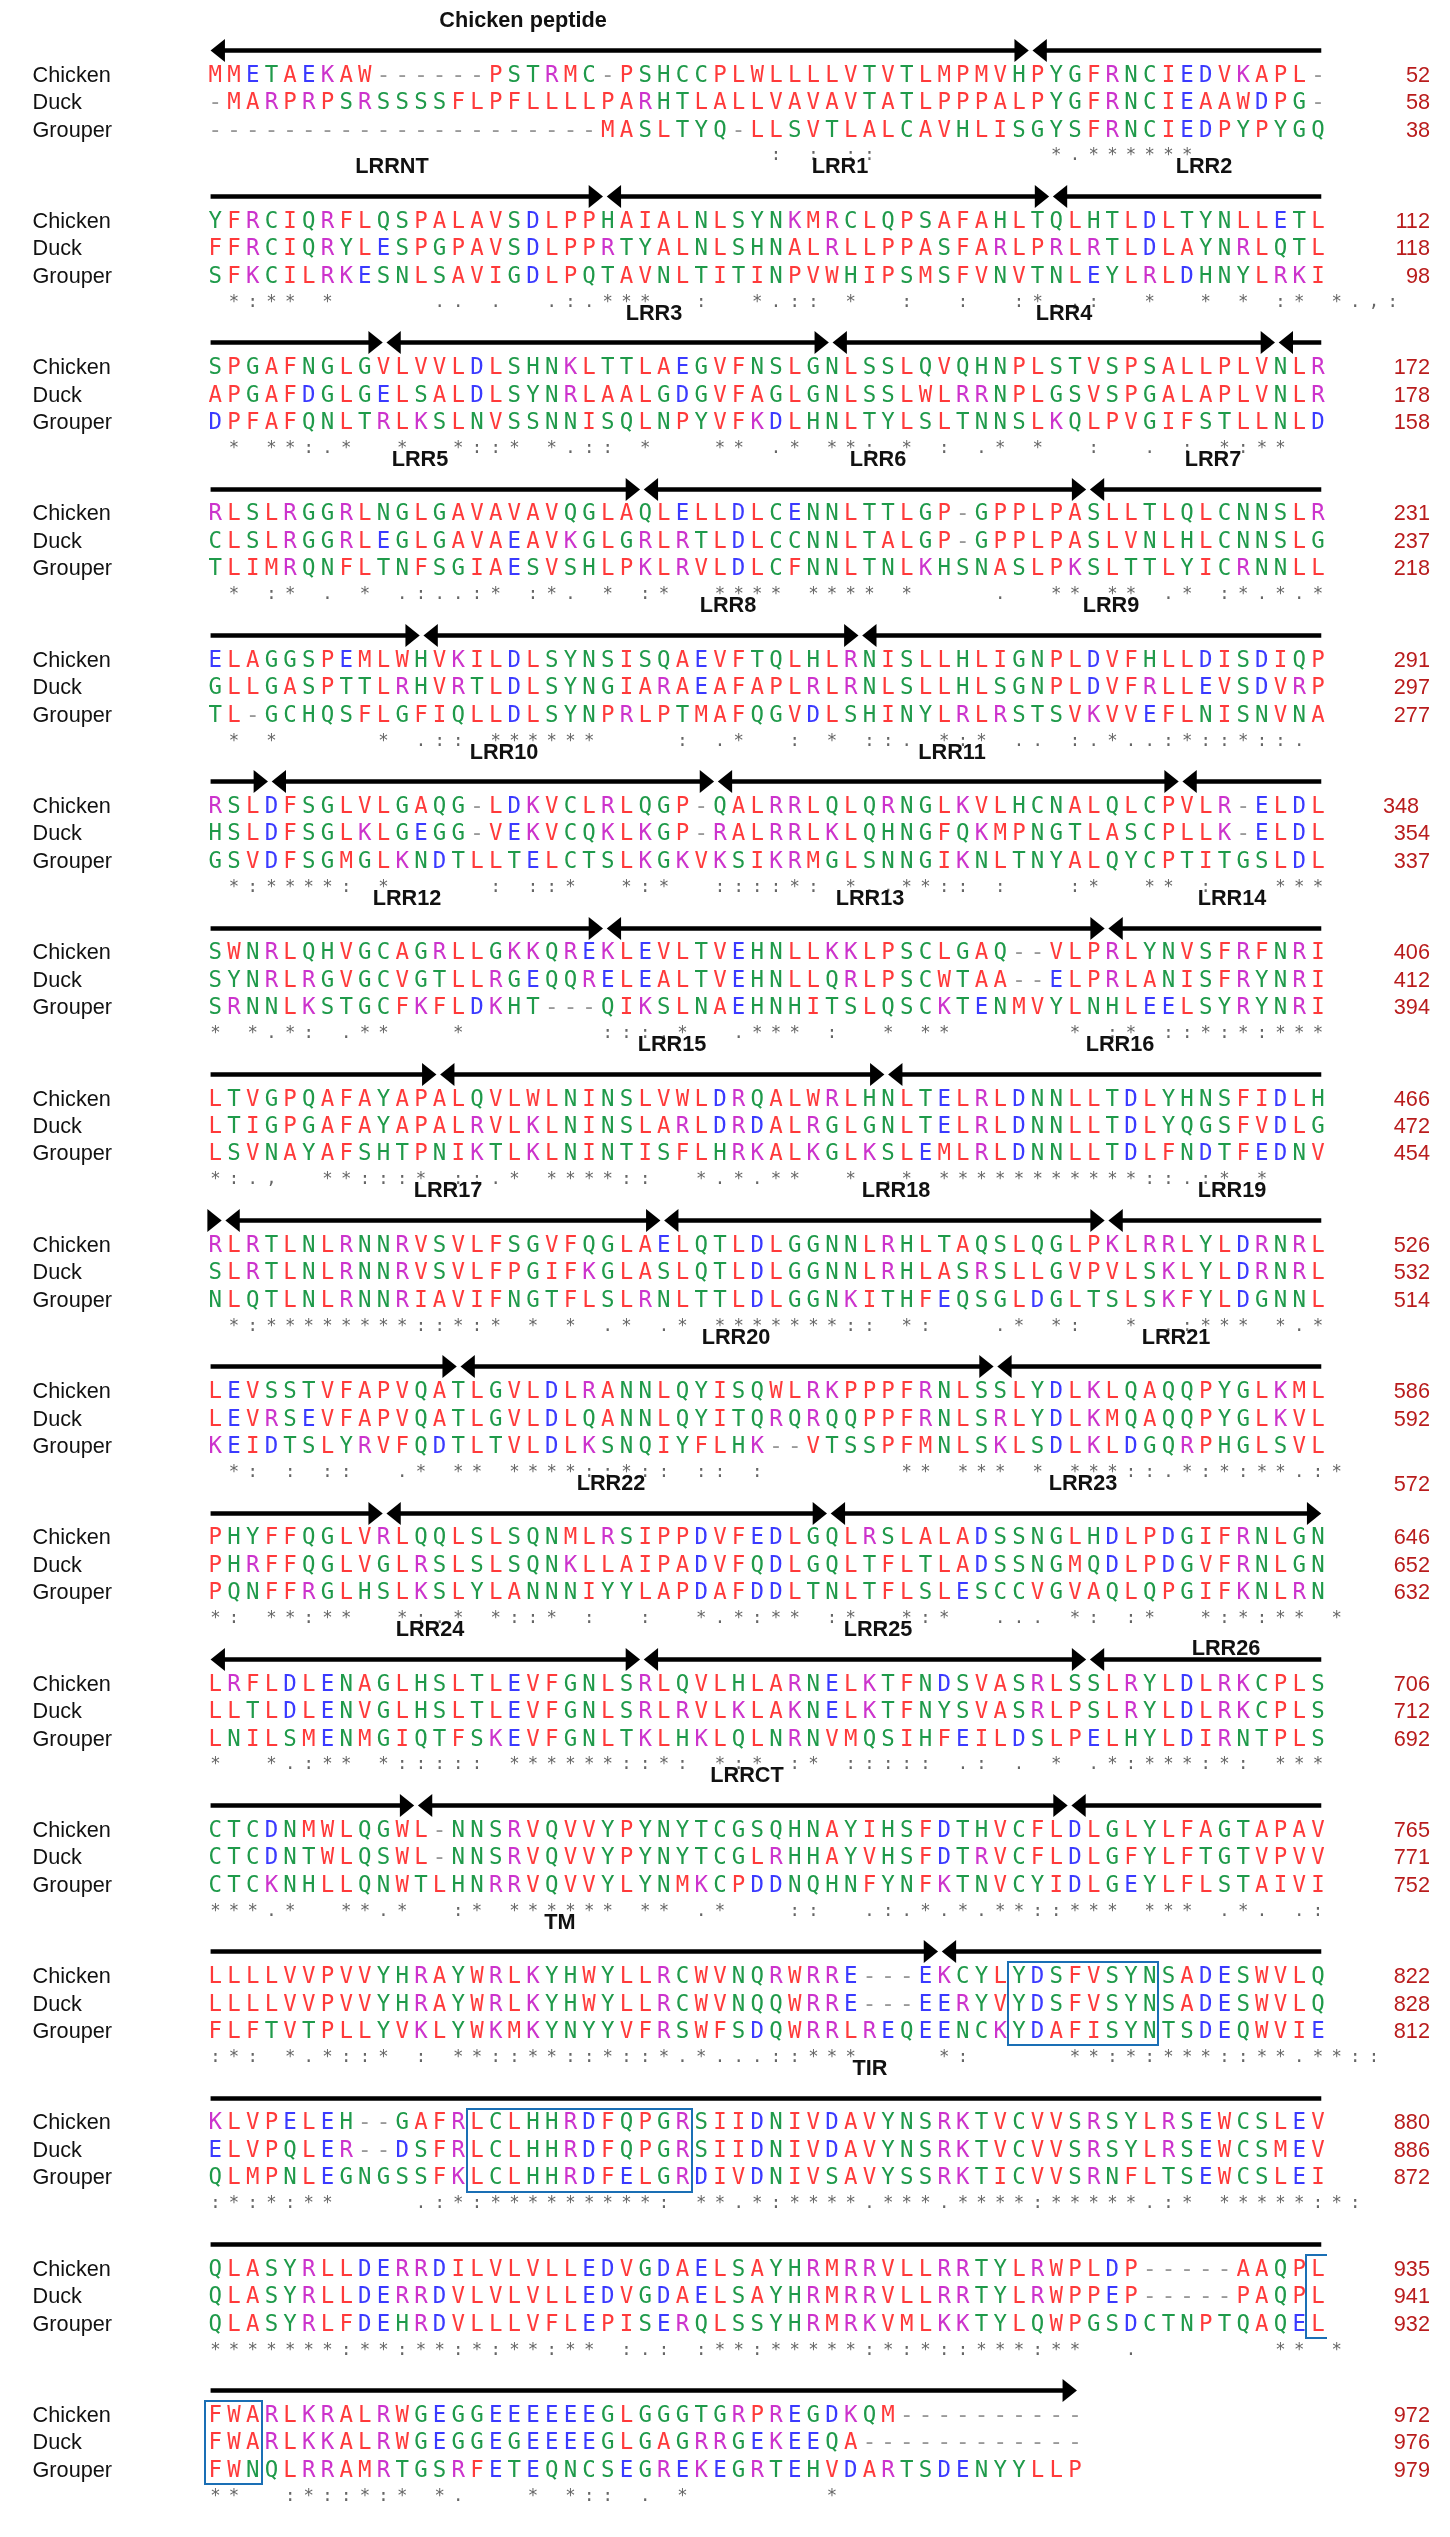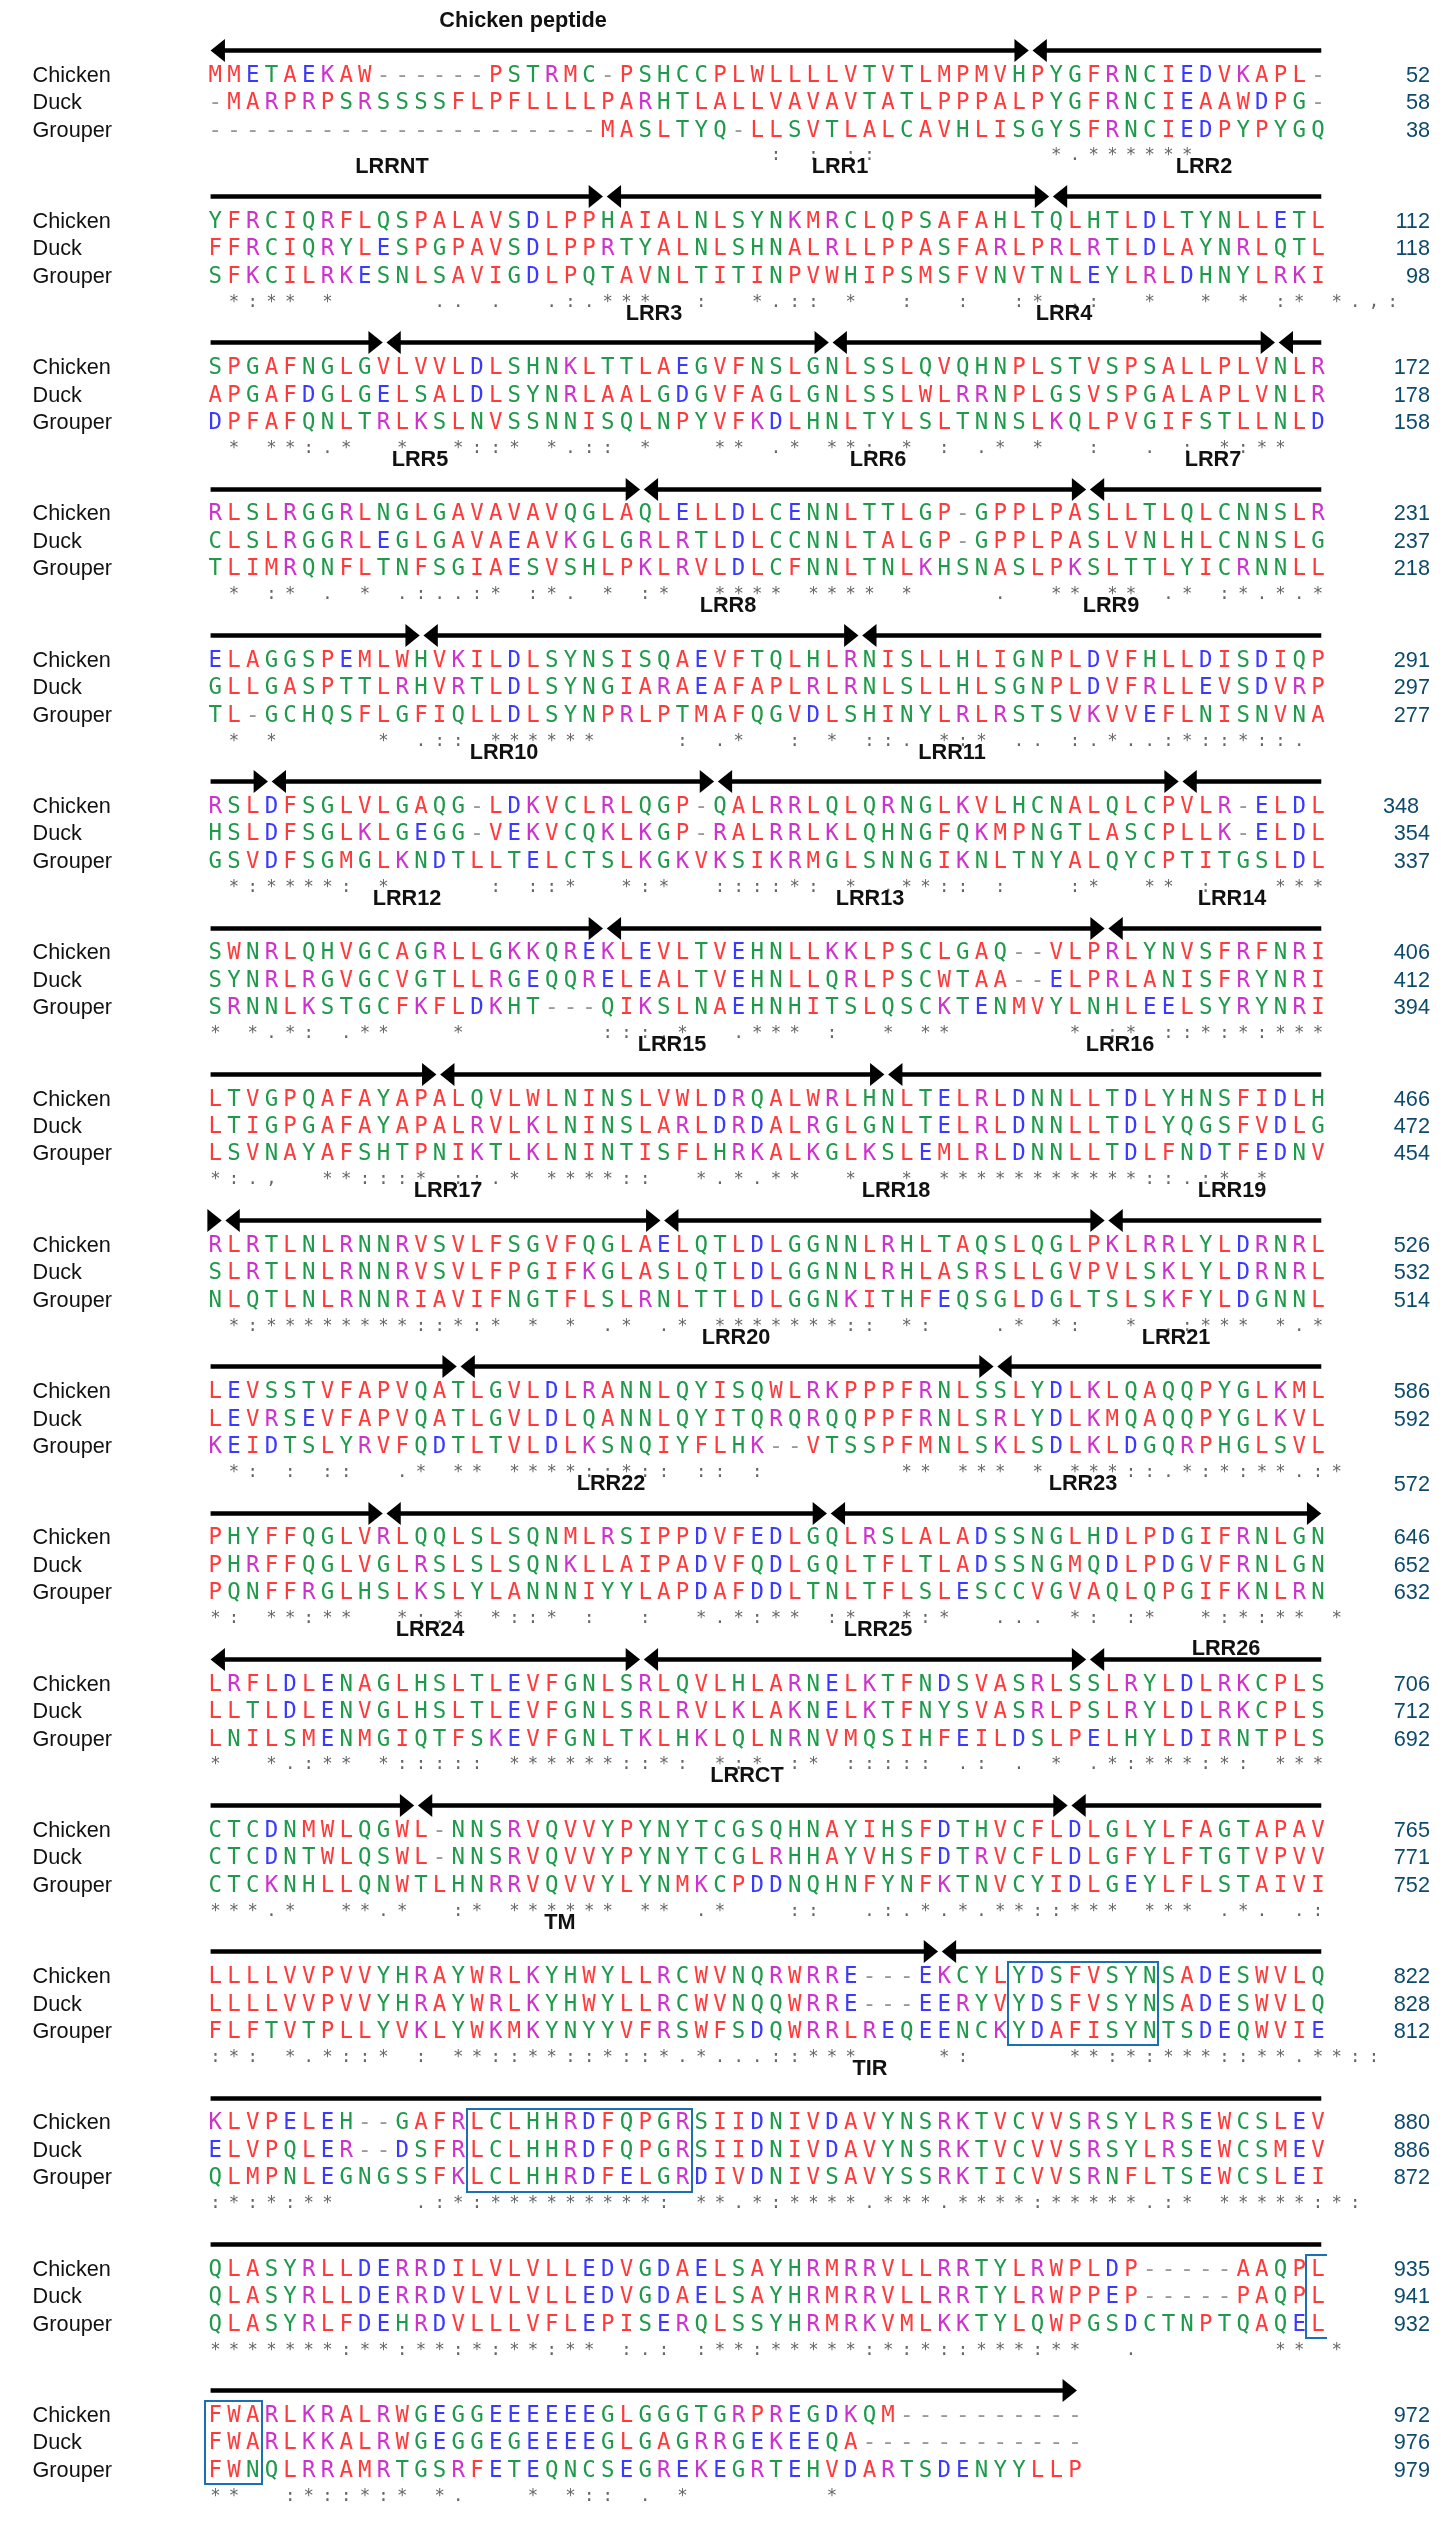--- a/index.html
+++ b/index.html
@@ -4,21 +4,21 @@
 <style>
   html, body { margin:0; padding:0; background:#ffffff; }
   body { width:1450px; height:2538px; position:relative; overflow:hidden; font-family:"Liberation Sans", sans-serif; }
   #figure { position:absolute; left:0; top:0; width:1450px; height:2538px; }
   .block { position:absolute; left:0; width:1450px; height:147px; }
   .label-species { position:absolute; left:32.5px; font-family:"Liberation Sans", sans-serif; font-size:21.7px; color:#111; line-height:27.4px; height:27.4px; }
   .seq-row { position:absolute; left:206px; height:27.4px; line-height:27.4px; white-space:pre; font-family:"DejaVu Sans Mono", monospace; font-size:22.4px; }
   .seq-row span { display:inline-block; width:18.7px; text-align:center; }
   .cons-row { position:absolute; left:206px; height:21.7px; line-height:21.7px; white-space:pre; font-family:"DejaVu Sans Mono", monospace; font-size:17.3px; color:#666; }
   .cons-row span { display:inline-block; width:18.7px; text-align:center; }
-  .num { position:absolute; left:1372px; width:58px; text-align:right; font-family:"Liberation Sans", sans-serif; font-size:21.7px; color:#0c4a6e; line-height:27.4px; height:27.4px; }
+  .num { position:absolute; left:1372px; width:58px; text-align:right; font-family:"Liberation Sans", sans-serif; font-size:21.7px; color:#b91c1c; line-height:27.4px; height:27.4px; }
   .domain-svg { position:absolute; left:206px; width:1120px; height:43px; overflow:visible; }
   .domain-label { position:absolute; font-family:"Liberation Sans", sans-serif; font-weight:bold; font-size:21.7px; color:#111; transform:translateX(-50%); white-space:nowrap; }
   .motif-box { position:absolute; border:2.9px solid #1a6fb5; box-sizing:border-box; pointer-events:none; }
   .c-red { color:#ff3a3a; }
   .c-blue { color:#3a3aff; }
   .c-mag { color:#cc33cc; }
   .c-green { color:#1f9a4a; }
   .c-gap { color:#999999; }
 </style>
 </head>

